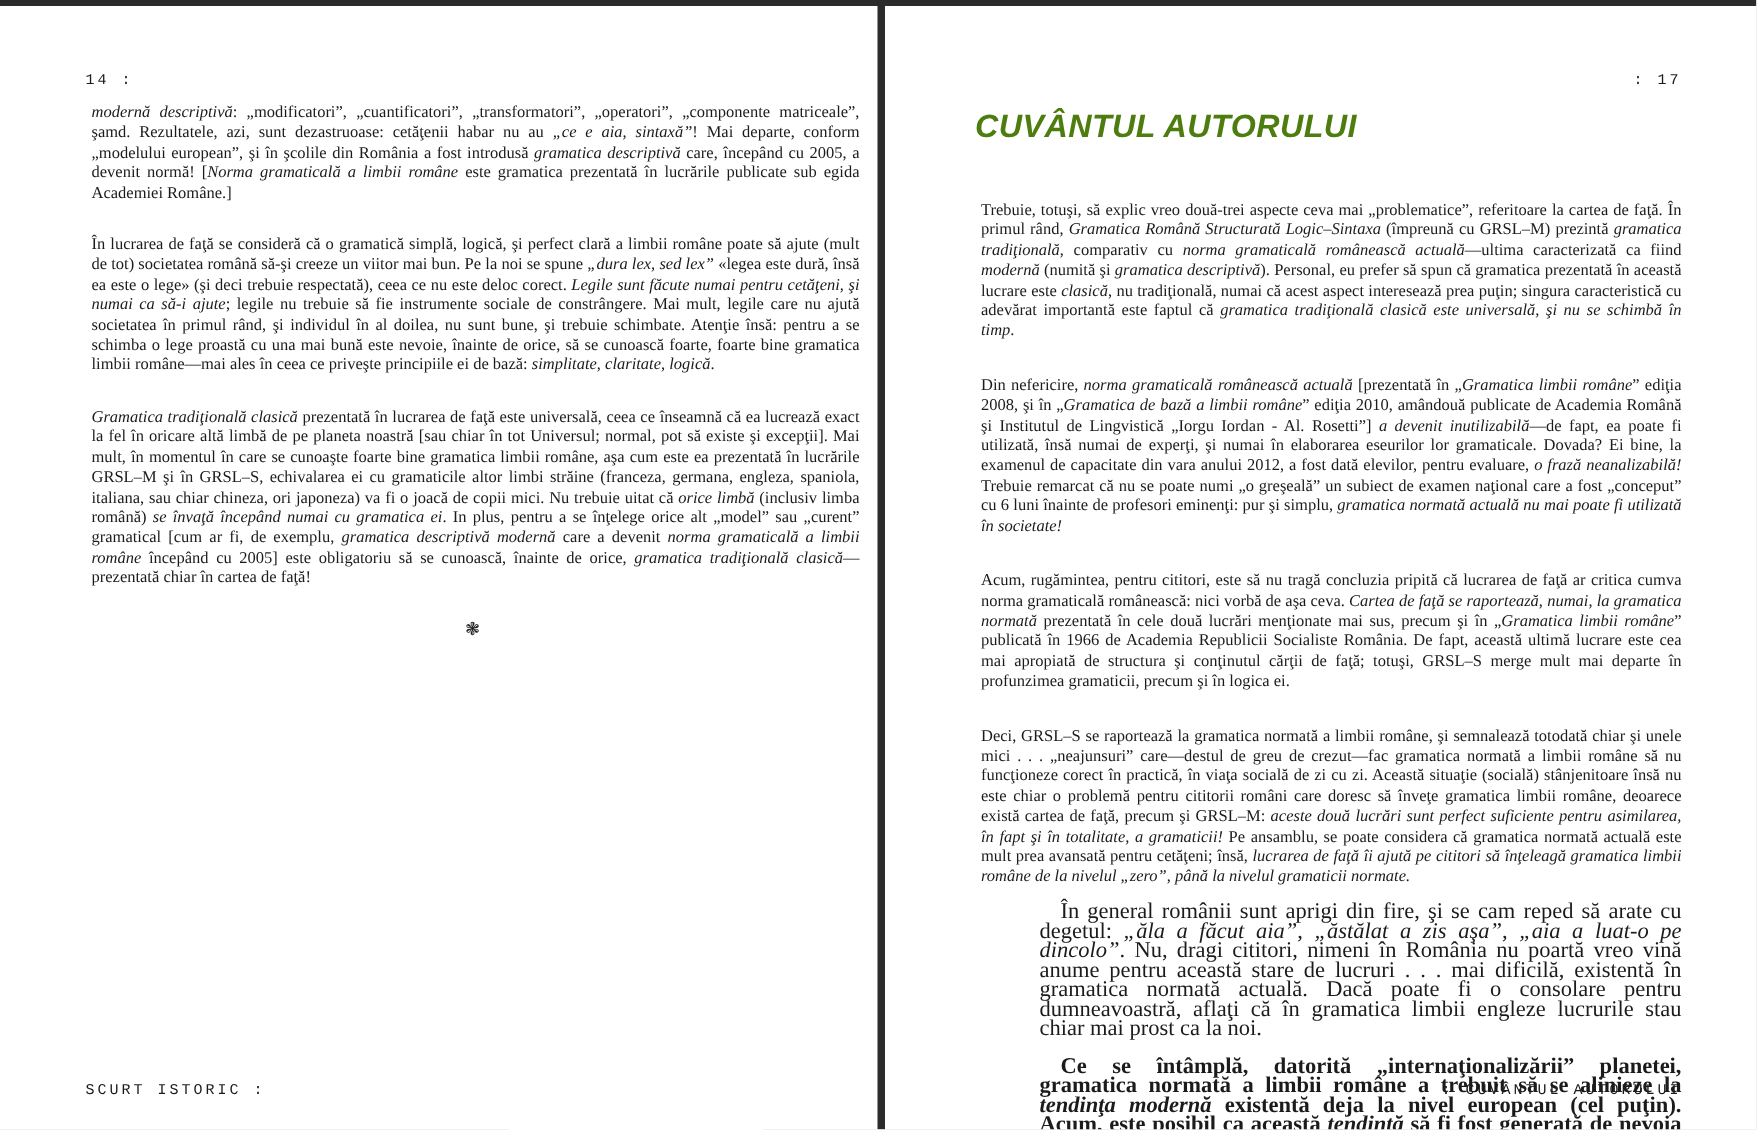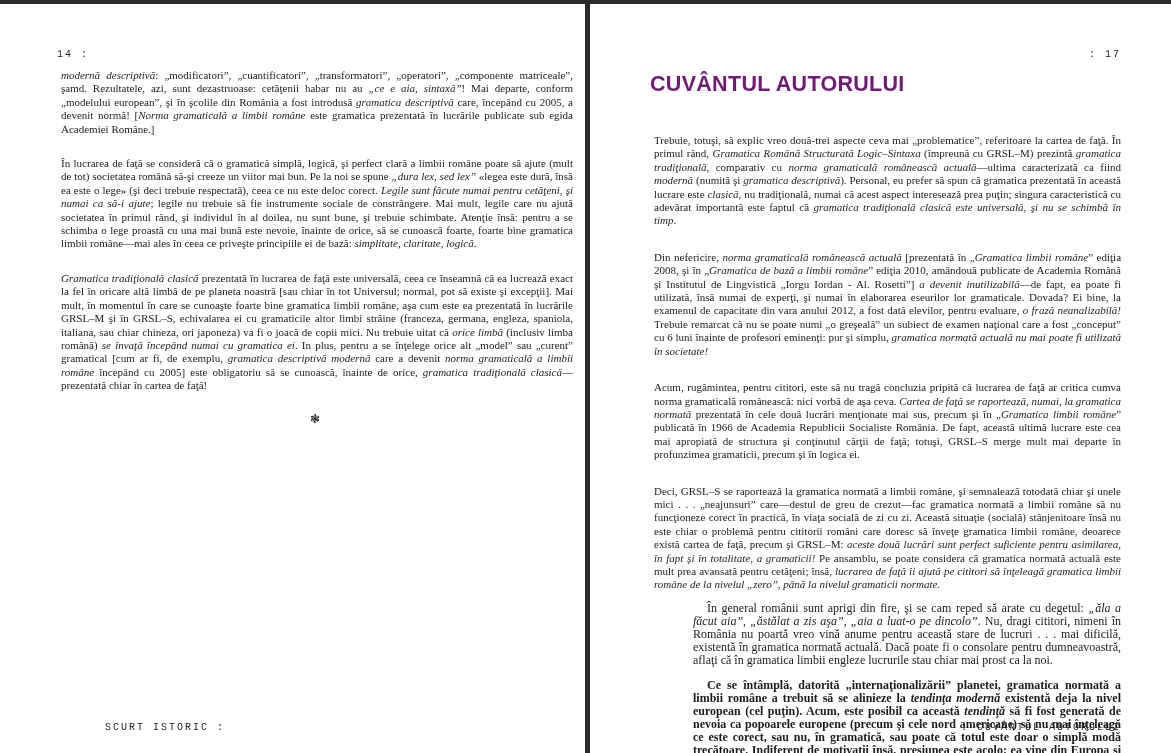--- a/index.html
+++ b/index.html
@@ -28,21 +28,21 @@
   .running-head, .running-foot {
     position: absolute;
     font-family: "Liberation Mono", monospace;
     font-size: 10px;
     letter-spacing: 2px;
     white-space: nowrap;
     color: #1b1b1b;
   }
   .head-left  { left: 57px;  top: 33px; }
   .head-right { right: 50px; top: 33px; }
-  .foot-left  { left: 57px;  top: 706px; margin-left: 48px; }
+  .foot-left  { left: 57px;  top: 706px; }
   .foot-right { right: 50px; top: 706px; text-align: right; }
 
   .content-left {
     position: absolute; left: 57px; top: 53px; width: 516px;
   }
   .content-right {
     position: absolute; left: 60px; top: 56px; width: 471px;
   }
 
   .body-par {
@@ -53,26 +53,27 @@
   }
   .content-right .body-par { margin-bottom: 23px; }
   .content-right .before-blocks { margin-bottom: 10px; }
 
   .chapter-title {
     font-family: "Liberation Sans", sans-serif;
     font-weight: bold;
     font-size: 21.5px;
     letter-spacing: 0.3px;
     margin: 0 0 37px 0;
-    color: #701a75;
+    color: #4d7c0f;
+    font-style: italic;
   }
 
   .indent-block {
     margin: 0 0 12px 43px;
-    font-size: 12px;
+    font-size: 15px;
     line-height: 13px;
     text-align: justify;
     text-indent: 14px;
   }
   .indent-block.last { margin-bottom: 16px; font-weight: bold; }
 
   .ornament {
     text-align: center;
     font-size: 12px;
     margin-top: -2px;

